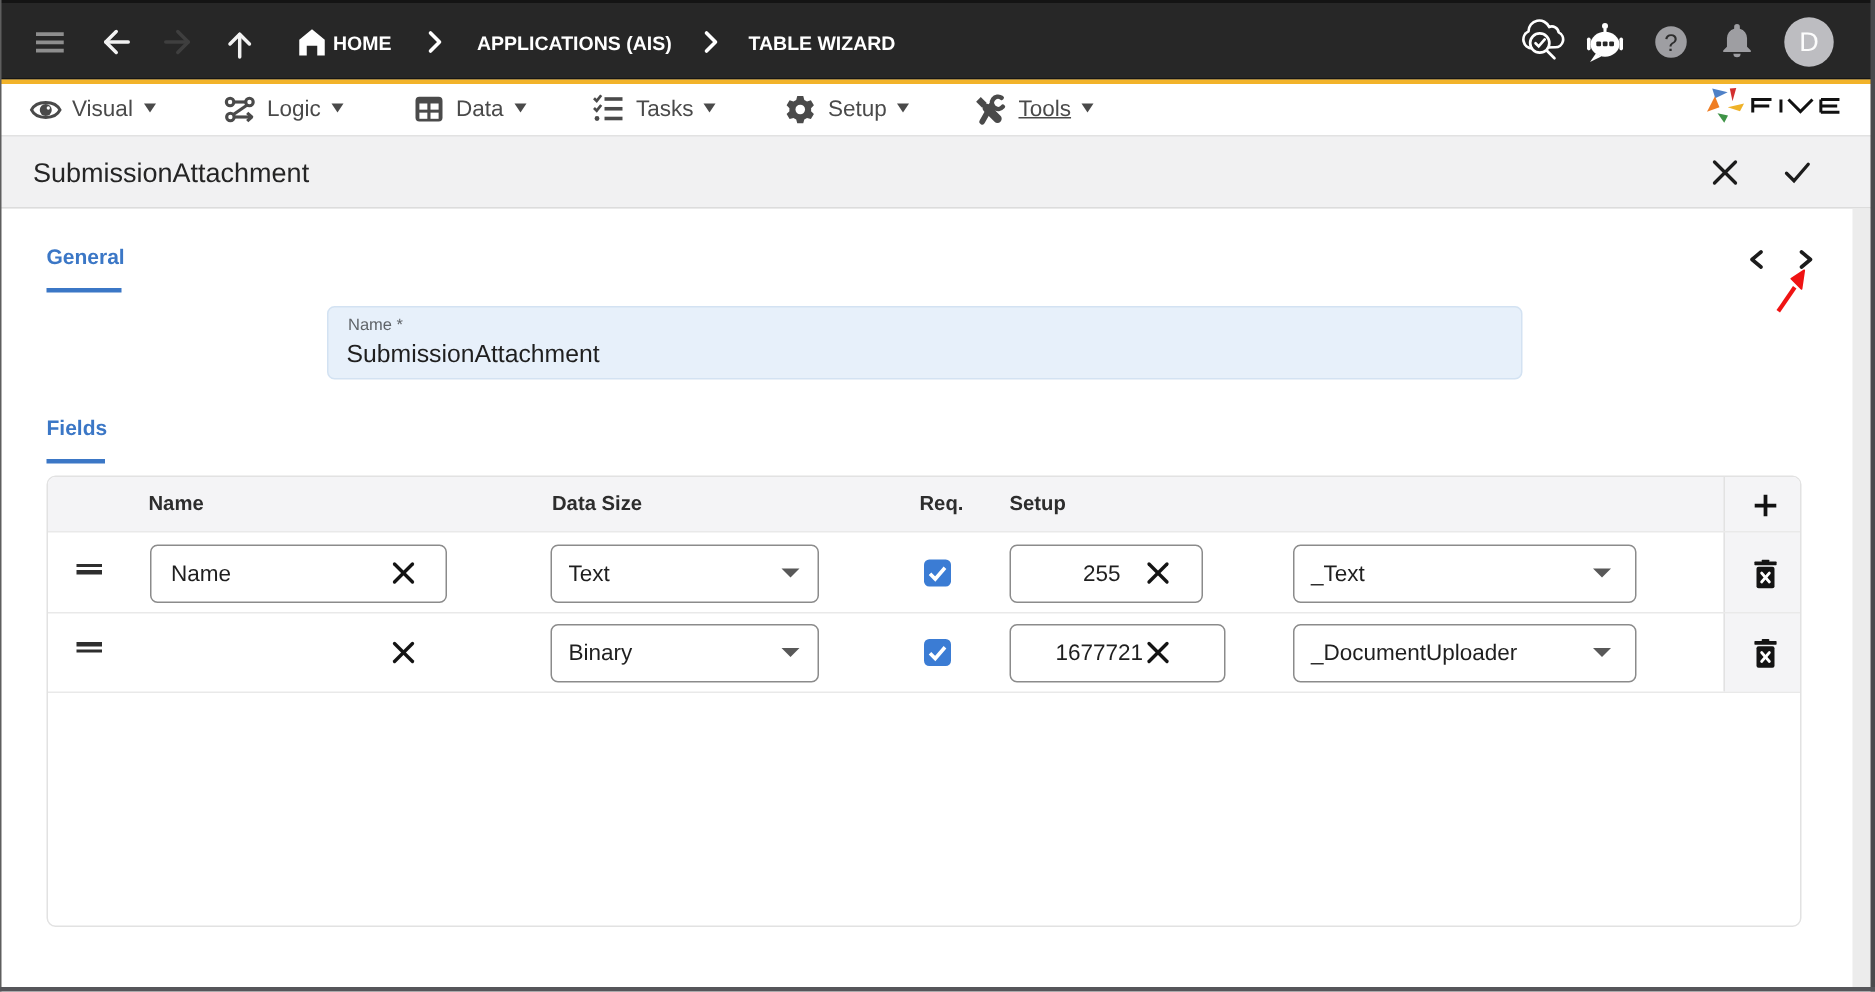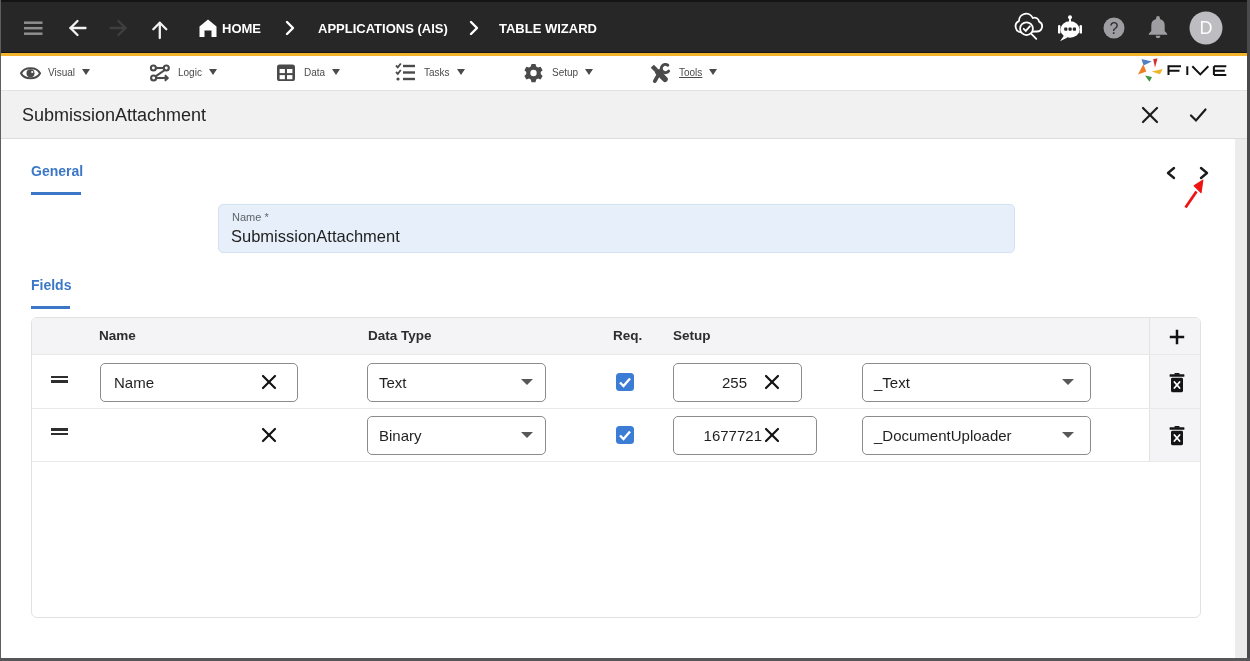--- a/index.html
+++ b/index.html
@@ -8,21 +8,21 @@
   .abs { position:absolute; }
   
   #topbar { left:0; top:0; width:1250px; height:53px; background:#272727;
     border-top:2px solid #141414; border-bottom:1px solid #161616; }
   #yellow { left:0; top:53px; width:1250px; height:3px; background:#f2b32a; }
   .crumb { position:absolute; top:2px; height:53px; line-height:53px; color:#fff;
     font-size:13px; font-weight:bold; letter-spacing:0px; }
   
   #menubar { left:0; top:56px; width:1250px; height:34px; background:#fff; }
   .mitem { position:absolute; top:55px; height:34px; display:flex; align-items:center;
-    color:#4a4a4a; font-size:10px; font-weight:500; }
+    color:#4a4a4a; font-size:15px; font-weight:500; }
   .caret { display:inline-block; width:0; height:0; border-left:4.5px solid transparent;
     border-right:4.5px solid transparent; border-top:6px solid #4a4a4a; margin-left:7px; }
   
   #titlebar { left:0; top:90px; width:1250px; height:49px; background:#f1f1f2;
     border-top:1px solid #e2e2e2; border-bottom:1px solid #dcdcdc; }
   #titletext { position:absolute; left:22px; top:105px; font-size:18px; color:#252525; }
   
   #scrolltrack { left:1235px; top:139px; width:12px; height:519px; background:#ececec; }
   #rightedge { left:1247px; top:0; width:3px; height:661px; background:#4a4a4c; }
   #bottomedge { left:0; top:658px; width:1250px; height:3px; background:#56565a; }
@@ -227,21 +227,21 @@
   <div class="lbl">Name *</div>
   <div class="val">SubmissionAttachment</div>
 </div>
 
 <div class="tab" style="left:31px;top:277px;">Fields</div>
 <div class="tabline" style="left:31px;top:306px;width:39px;"></div>
 
 <div id="card" class="abs">
   <div id="thead"></div>
   <div class="th" style="left:67px;">Name</div>
-  <div class="th" style="left:336px;">Data Type</div>
+  <div class="th" style="left:336px;">Data Size</div>
   <div class="th" style="left:581px;">Req.</div>
   <div class="th" style="left:641px;">Setup</div>
   <div id="delcol"></div>
   <div class="rowsep" style="top:36px;"></div>
   <div class="rowsep" style="top:89.5px;"></div>
   <div class="rowsep" style="top:143px;"></div>
 
   <svg class="abs" style="left:1133px;top:6.5px;" width="24" height="24" viewBox="0 0 24 24">
     <g stroke="#121212" stroke-width="2.5">
         <line x1="12" y1="4.8" x2="12" y2="19.2"></line>

